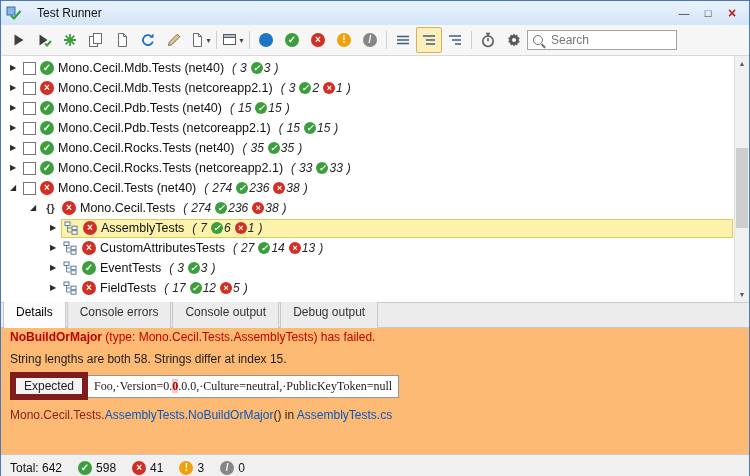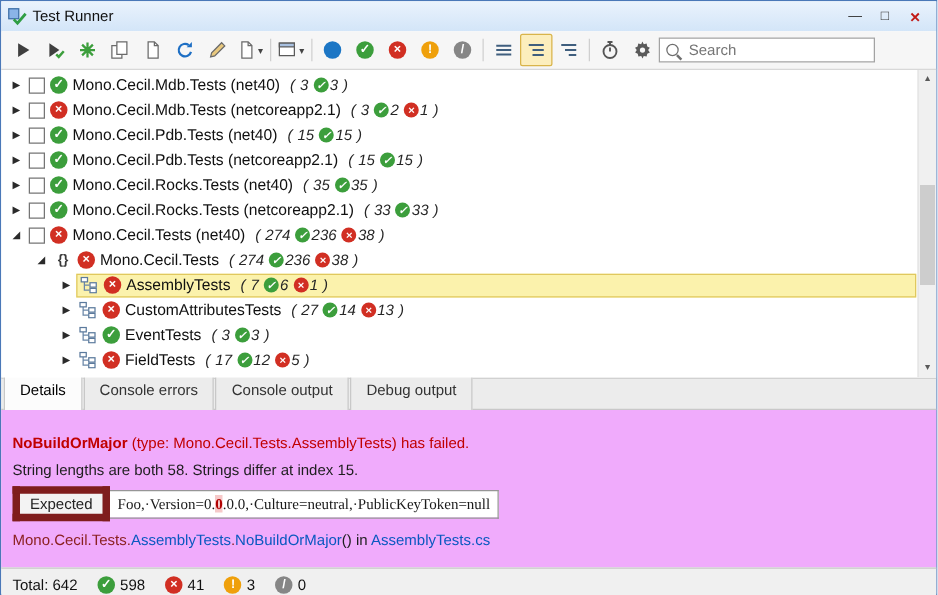--- a/index.html
+++ b/index.html
@@ -1,33 +1,33 @@
 <!DOCTYPE html>
 <html><head>
 <meta charset="utf-8">
 <style>
   html,body{margin:0;padding:0;background:#fff;}
   body{width:750px;height:476px;overflow:hidden;font-family:"Liberation Sans",sans-serif;font-size:12px;color:#1e1e1e;}
   .window{width:750px;height:476px;box-sizing:border-box;border:1px solid #4a78b8;display:flex;flex-direction:column;background:#fff;}
 
   
-  .titlebar{height:24px;flex:none;background:linear-gradient(#eaf3fd,#d3e5f8);display:flex;align-items:center;padding:0 5px;gap:4px;}
+  .titlebar{height:24px;flex:none;background:linear-gradient(#eaf3fd,#d3e5f8);display:flex;align-items:center;padding:0 5px;gap:15px;}
   .title-text{font-size:12px;color:#101010;}
   .win-controls{margin-left:auto;display:flex;align-items:center;}
   .ctl{width:24px;height:18px;display:flex;align-items:center;justify-content:center;font-size:11px;color:#333;cursor:default;}
   .ctl.close{color:#c11b17;font-weight:bold;font-size:14px;}
 
   
   .toolbar{height:30px;flex:none;background:#f6f6f6;border-bottom:1px solid #d8d8d8;display:flex;align-items:center;padding:0 4px;}
   .tb-buttons{display:flex;align-items:center;}
   .tb-btn{width:24px;height:24px;display:flex;align-items:center;justify-content:center;border:1px solid transparent;border-radius:2px;}
   .tb-btn.sel{background:#fceebd;border-color:#d9b44a;}
   .tb-sep{width:1px;height:18px;background:#cfcfcf;margin:0 3px;display:inline-block;}
   .caret{font-size:8px;color:#444;margin-left:1px;}
-  .search{margin-left:auto;margin-right:70px;width:173px;height:20px;box-sizing:border-box;border:1px solid #a3a3a3;background:#fff;display:flex;align-items:center;padding:0 5px;gap:6px;}
+  .search{margin-left:auto;margin-right:70px;width:150px;height:20px;box-sizing:border-box;border:1px solid #a3a3a3;background:#fff;display:flex;align-items:center;padding:0 5px;gap:6px;}
   .search input{border:none;outline:none;flex:1;min-width:0;font-size:12px;color:#333;background:transparent;font-family:inherit;}
   .mag{width:8px;height:8px;border:1.5px solid #6f6f6f;border-radius:50%;position:relative;flex:none;}
   .mag::after{content:"";position:absolute;width:5px;height:1.5px;background:#6f6f6f;transform:rotate(45deg);right:-4px;bottom:-2px;}
 
   
   .sicon{width:14px;height:14px;border-radius:50%;color:#fff;display:inline-flex;align-items:center;justify-content:center;font-size:10px;font-weight:bold;line-height:1;flex:none;}
   .sicon.small{width:12px;height:12px;font-size:9px;}
   .sicon.passed{background:#3c9e3c;}
   .sicon.failed{background:#d12f23;}
   .sicon.warning{background:#efa00b;}
@@ -52,21 +52,21 @@
   .sarrow{height:15px;width:100%;display:flex;align-items:center;justify-content:center;font-size:7px;color:#5a5a5a;}
   .sarrow.down{position:absolute;bottom:0;}
   .sthumb{position:absolute;top:92px;left:1px;width:12px;height:80px;background:#cdcdcd;}
 
   
   .tabstrip{height:24px;flex:none;background:#ececec;border-top:1px solid #c8c8c8;border-bottom:1px solid #c8c8c8;display:flex;align-items:flex-end;padding-left:2px;gap:1px;}
   .tab{height:21px;box-sizing:border-box;display:flex;align-items:center;padding:16px 12px;border:1px solid #c8c8c8;border-bottom:none;background:#ececec;color:#333;margin-bottom:-1px;font-size:12px;white-space:nowrap;}
   .tab.active{background:#fcfcfc;color:#000;}
 
   
-  .details{flex:none;height:126px;background:#f0abfc;padding:19px 9px;box-sizing:border-box;overflow:hidden;}
+  .details{flex:none;height:126px;background:#fdba74;padding:2px 9px;box-sizing:border-box;overflow:hidden;}
   .err-title{color:#c00000;margin:0 0 8px 0;}
   .err-name{font-weight:bold;}
   .msg{color:#1e1e1e;margin:0 0 6px 0;}
   table.diff{border-collapse:collapse;margin:0 0 8px 0;}
   table.diff th{border:6px solid #7f1d1d;background:#f3f3f3;font-weight:normal;padding:1px 8px;font-size:12px;color:#222;}
   table.diff td{border:1px solid #969696;padding:1px 6px;font-family:Liberation Serif, serif;font-size:12px;background:#fff;white-space:pre;color:#1a1a1a;}
   .dchar{color:#b00000;background:#f6c9c9;font-weight:bold;}
   .stack{margin-top:4px;white-space:nowrap;}
   .seg-namespace{color:#8b2121;}
   .seg-link{color:#0a58c0;cursor:pointer;}

